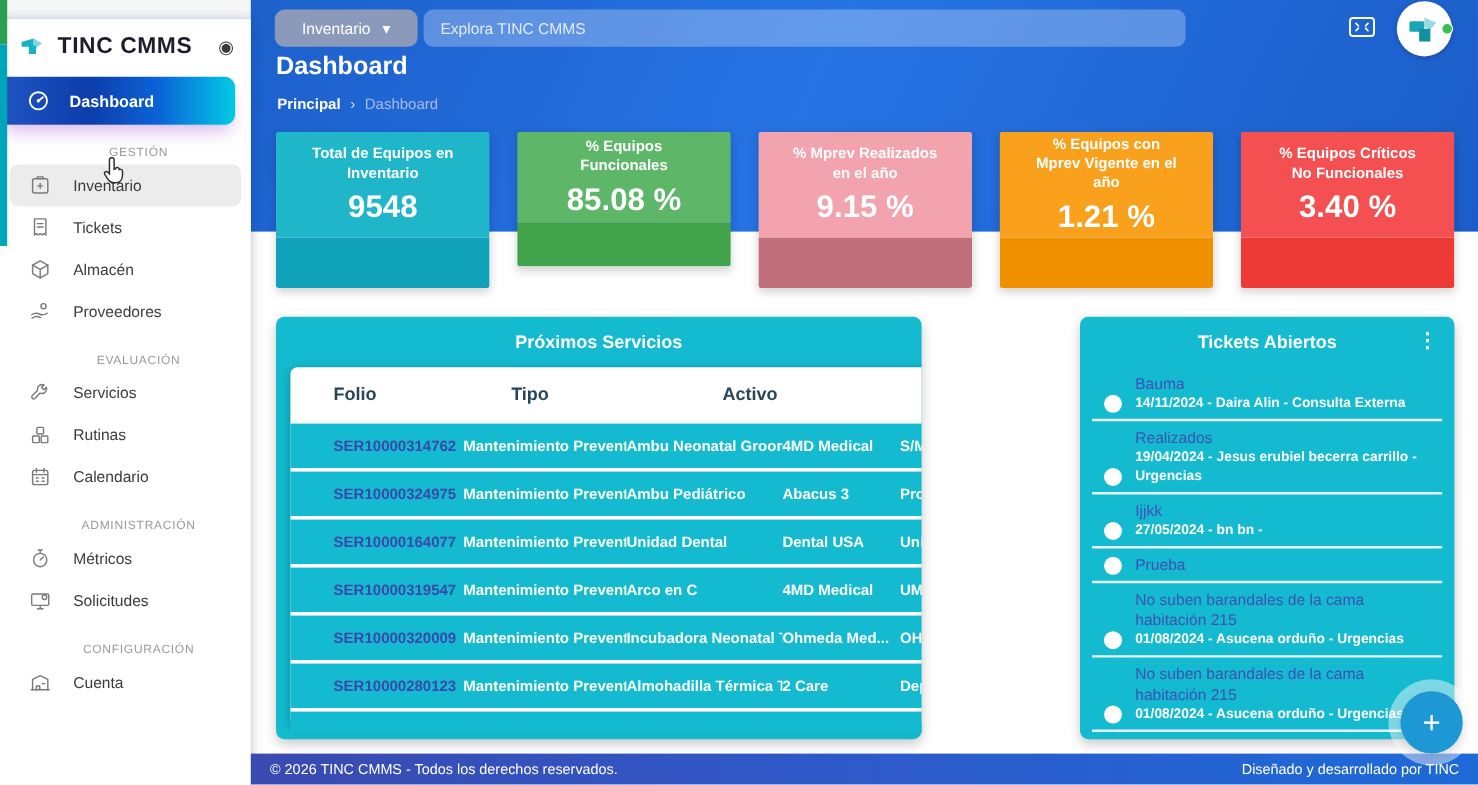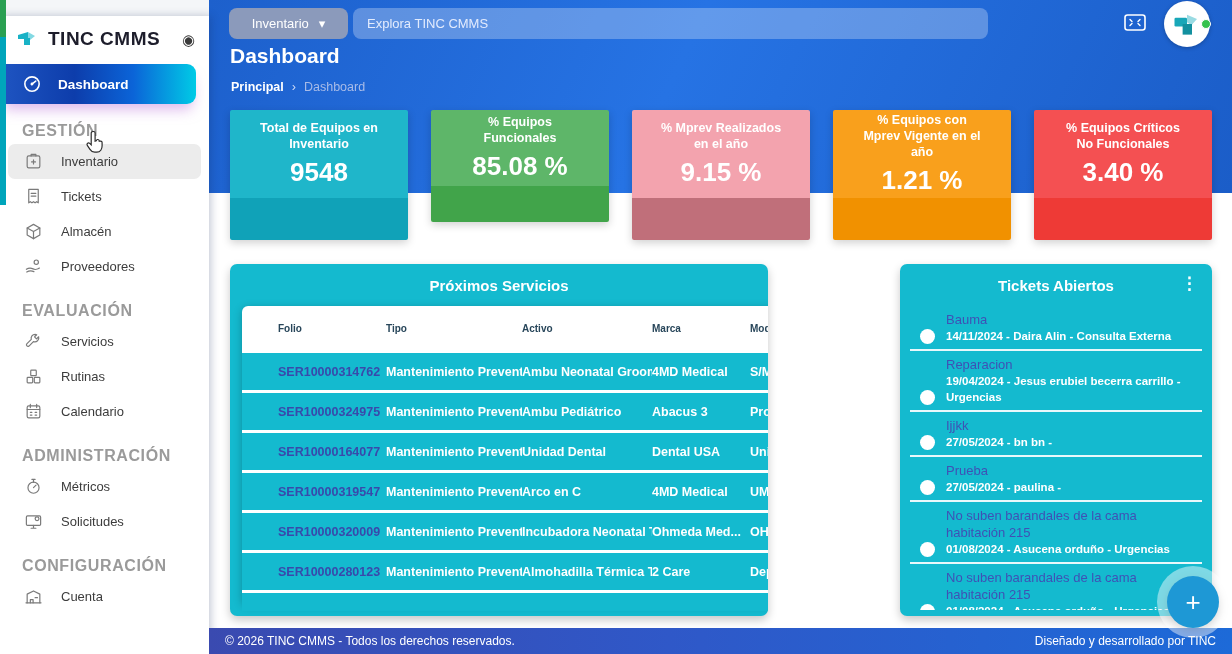--- a/index.html
+++ b/index.html
@@ -17,21 +17,21 @@
   .logo-glyph { width:24px; height:24px; margin-right:8px; }
   .logo-text { font-size:19px; font-weight:700; color:#1d1d2b; letter-spacing:.5px; flex:1; }
   .toggle-ic { font-size:15px; color:#3a3a3a; line-height:1; }
 
   .nav-active { position:relative; width:196px; height:40px; margin-top:2px; border-radius:0 9px 9px 0;
                 background:linear-gradient(90deg,#1f55c2 0%,#0d3dab 38%,#0b64d8 68%,#00cbe6 100%);
                 display:flex; align-items:center; padding-left:22px; gap:16px;
                 box-shadow:0 9px 14px -4px rgba(190,120,220,.55); }
   .nav-active .lbl { color:#fff; font-size:13.5px; font-weight:700; }
 
-  .sect-label { font-size:16px; font-weight:700; color:#9a9a9a; letter-spacing:.6px; margin:18px 0 4px 22px; }
+  .sect-label { font-size:10px; font-weight:400; color:#9a9a9a; letter-spacing:.6px; margin:18px 0 4px 22px;text-align:center; }
   .nav-item { display:flex; align-items:center; gap:18px; height:35px; padding-left:24px; color:#3c3c3c;
               font-size:13px; cursor:pointer; }
   .nav-item .ic { width:19px; height:19px; flex-shrink:0; }
   .nav-item.hovered { background:#ececec; border-radius:7px; margin:0 8px; padding-left:16px; }
   .cursor-hand { position:absolute; left:84px; top:114px; width:24px; height:26px; z-index:40; }
 
   
   .content { position:absolute; left:209px; top:0; width:1023px; height:654px; background:#fff; }
   .blue-band { position:absolute; left:0; top:0; width:1023px; height:193px;
                background:linear-gradient(115deg,#1d60cc 0%,#2673e4 45%,#1b5dc8 100%); }
@@ -77,21 +77,21 @@
                  color:#fff; font-size:15px; font-weight:600; }
   .kebab { position:absolute; right:14px; top:9px; color:#fff; font-size:17px; font-weight:700;
            letter-spacing:0; cursor:pointer; line-height:1.3; }
 
   .srv-panel { left:21px; width:538px; }
   .srv-card { position:absolute; left:12px; top:42px; width:623px; height:298px; background:#ffffff;
               border-radius:6px; box-shadow:0 2px 8px rgba(0,0,0,.25); }
   .srv-table { position:absolute; left:12px; top:42px; width:700px; }
   .srv-row { display:grid; grid-template-columns:108px 136px 130px 98px 85px 120px; align-items:center;
              padding-left:36px; height:37px; margin-bottom:3px; }
-  .srv-row.head { height:44px; margin-bottom:3px; font-weight:700; color:#28465a; font-size:10px; }
+  .srv-row.head { height:44px; margin-bottom:3px; font-weight:700; color:#28465a; font-size:15px;gap:40px; }
   .srv-row.body { color:#fff; font-size:12.5px; font-weight:600; cursor:pointer; }
   .srv-row .cell { white-space:nowrap; overflow:hidden; padding-right:8px; }
   .folio-link { color:#3949ab; font-weight:700; cursor:pointer; }
   .srv-filler { height:18px; }
 
   .tkt-panel { left:691px; width:312px; }
   .tkt-list { position:absolute; left:10px; top:42px; width:292px; height:304px; overflow:hidden; }
   .tkt-item { display:flex; align-items:flex-end; gap:11px; padding:5px 6px 5px 10px;
               border-bottom:2px solid rgba(255,255,255,.9); cursor:pointer; }
   .tkt-bullet { width:15px; height:15px; border-radius:50%; background:#fff; flex-shrink:0; }
@@ -368,36 +368,35 @@
         <div class="tkt-item">
           <span class="tkt-bullet"></span>
           <div class="tkt-text">
             <div class="tkt-title">Bauma</div>
             <div class="tkt-sub">14/11/2024 - Daira Alin - Consulta Externa</div>
           </div>
         </div>
         <div class="tkt-item">
           <span class="tkt-bullet"></span>
           <div class="tkt-text">
-            <div class="tkt-title">Reparacion</div>
+            <div class="tkt-title">Realizados</div>
             <div class="tkt-sub">19/04/2024 - Jesus erubiel becerra carrillo - Urgencias</div>
           </div>
         </div>
         <div class="tkt-item">
           <span class="tkt-bullet"></span>
           <div class="tkt-text">
             <div class="tkt-title">Ijjkk</div>
             <div class="tkt-sub">27/05/2024 - bn bn -</div>
           </div>
         </div>
         <div class="tkt-item">
           <span class="tkt-bullet"></span>
           <div class="tkt-text">
             <div class="tkt-title">Prueba</div>
-            <div class="tkt-sub">27/05/2024 - paulina -</div>
           </div>
         </div>
         <div class="tkt-item">
           <span class="tkt-bullet"></span>
           <div class="tkt-text">
             <div class="tkt-title">No suben barandales de la cama habitación 215</div>
             <div class="tkt-sub">01/08/2024 - Asucena orduño - Urgencias</div>
           </div>
         </div>
         <div class="tkt-item">

